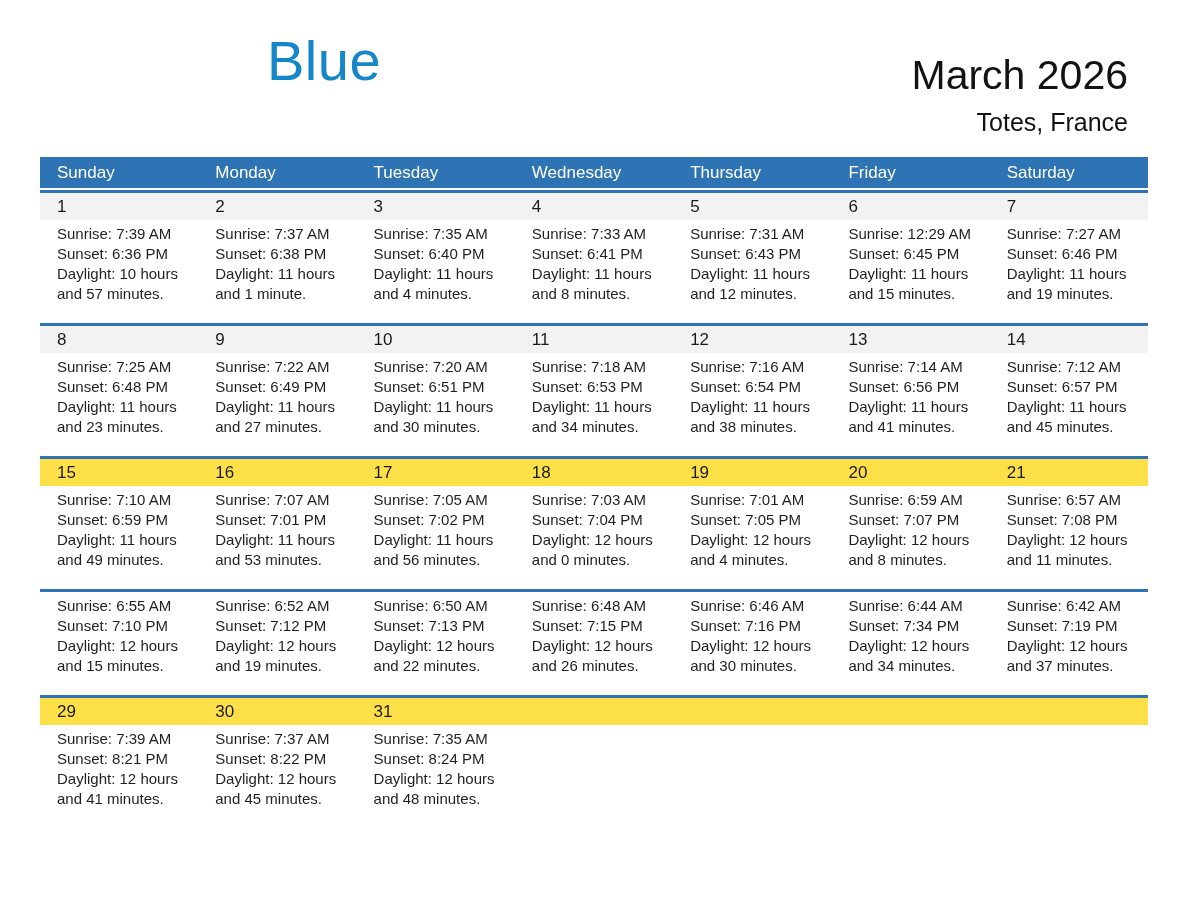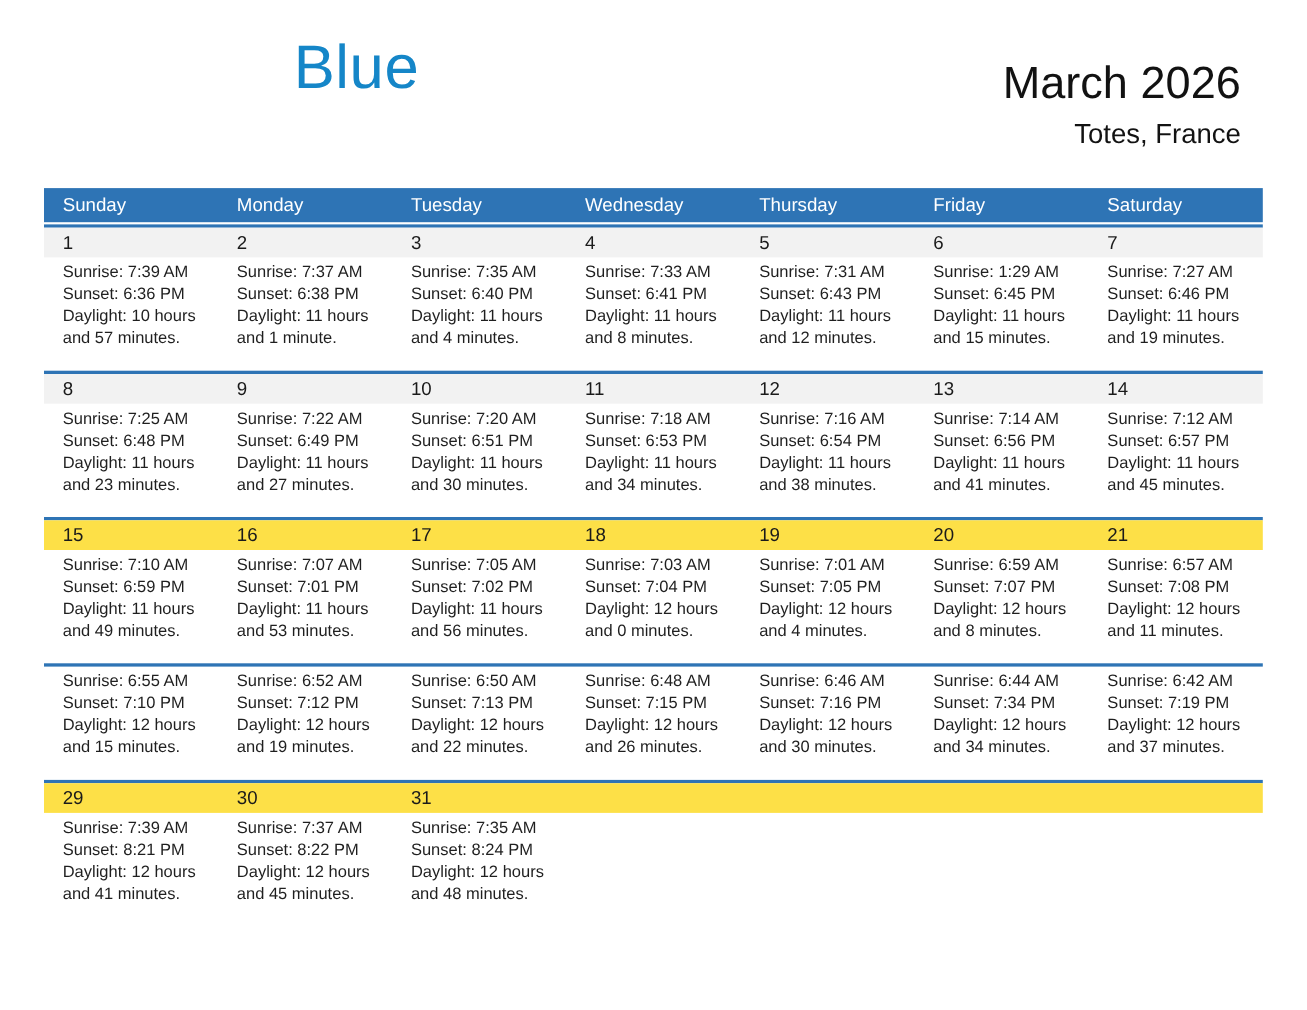--- a/index.html
+++ b/index.html
@@ -18,21 +18,21 @@
   }
   .logo-tri { margin-left: 3px; margin-top: 6px; }
   .logo-blue {
     font-size: 56px; line-height: 50px; font-weight: 400;
     margin-left: 212px; margin-top: -14px; letter-spacing: 0.5px;
   }
   .title-block { position: absolute; right: 60px; top: 52px; text-align: right; }
   .month-title { font-size: 41px; color: #121212; line-height: 46px; font-weight: 400; }
   .location { font-size: 25px; color: #121212; margin-top: 10px; font-weight: 400; }
 
-  .calendar { position: absolute; left: 40px; top: 171px; width: 1108px; }
+  .calendar { position: absolute; left: 40px; top: 157px; width: 1108px; }
   .weekday-row {
     display: grid; grid-template-columns: repeat(7, 1fr);
     height: 31px; align-items: center; margin-bottom: 2px;
   }
   .weekday-cell { color: #ffffff; font-size: 17px; padding-left: 17px; font-weight: 400; }
 
   .week { margin-bottom: 19px; }
   .band {
     display: grid; grid-template-columns: repeat(7, 1fr);
     height: 27px; align-items: center;
@@ -105,21 +105,21 @@
               <div>Daylight: 11 hours</div>
               <div>and 8 minutes.</div>
             </div>
             <div class="detail-cell">
               <div>Sunrise: 7:31 AM</div>
               <div>Sunset: 6:43 PM</div>
               <div>Daylight: 11 hours</div>
               <div>and 12 minutes.</div>
             </div>
             <div class="detail-cell">
-              <div>Sunrise: 1:29 AM</div>
+              <div>Sunrise: 12:29 AM</div>
               <div>Sunset: 6:45 PM</div>
               <div>Daylight: 11 hours</div>
               <div>and 15 minutes.</div>
             </div>
             <div class="detail-cell">
               <div>Sunrise: 7:27 AM</div>
               <div>Sunset: 6:46 PM</div>
               <div>Daylight: 11 hours</div>
               <div>and 19 minutes.</div>
             </div>

